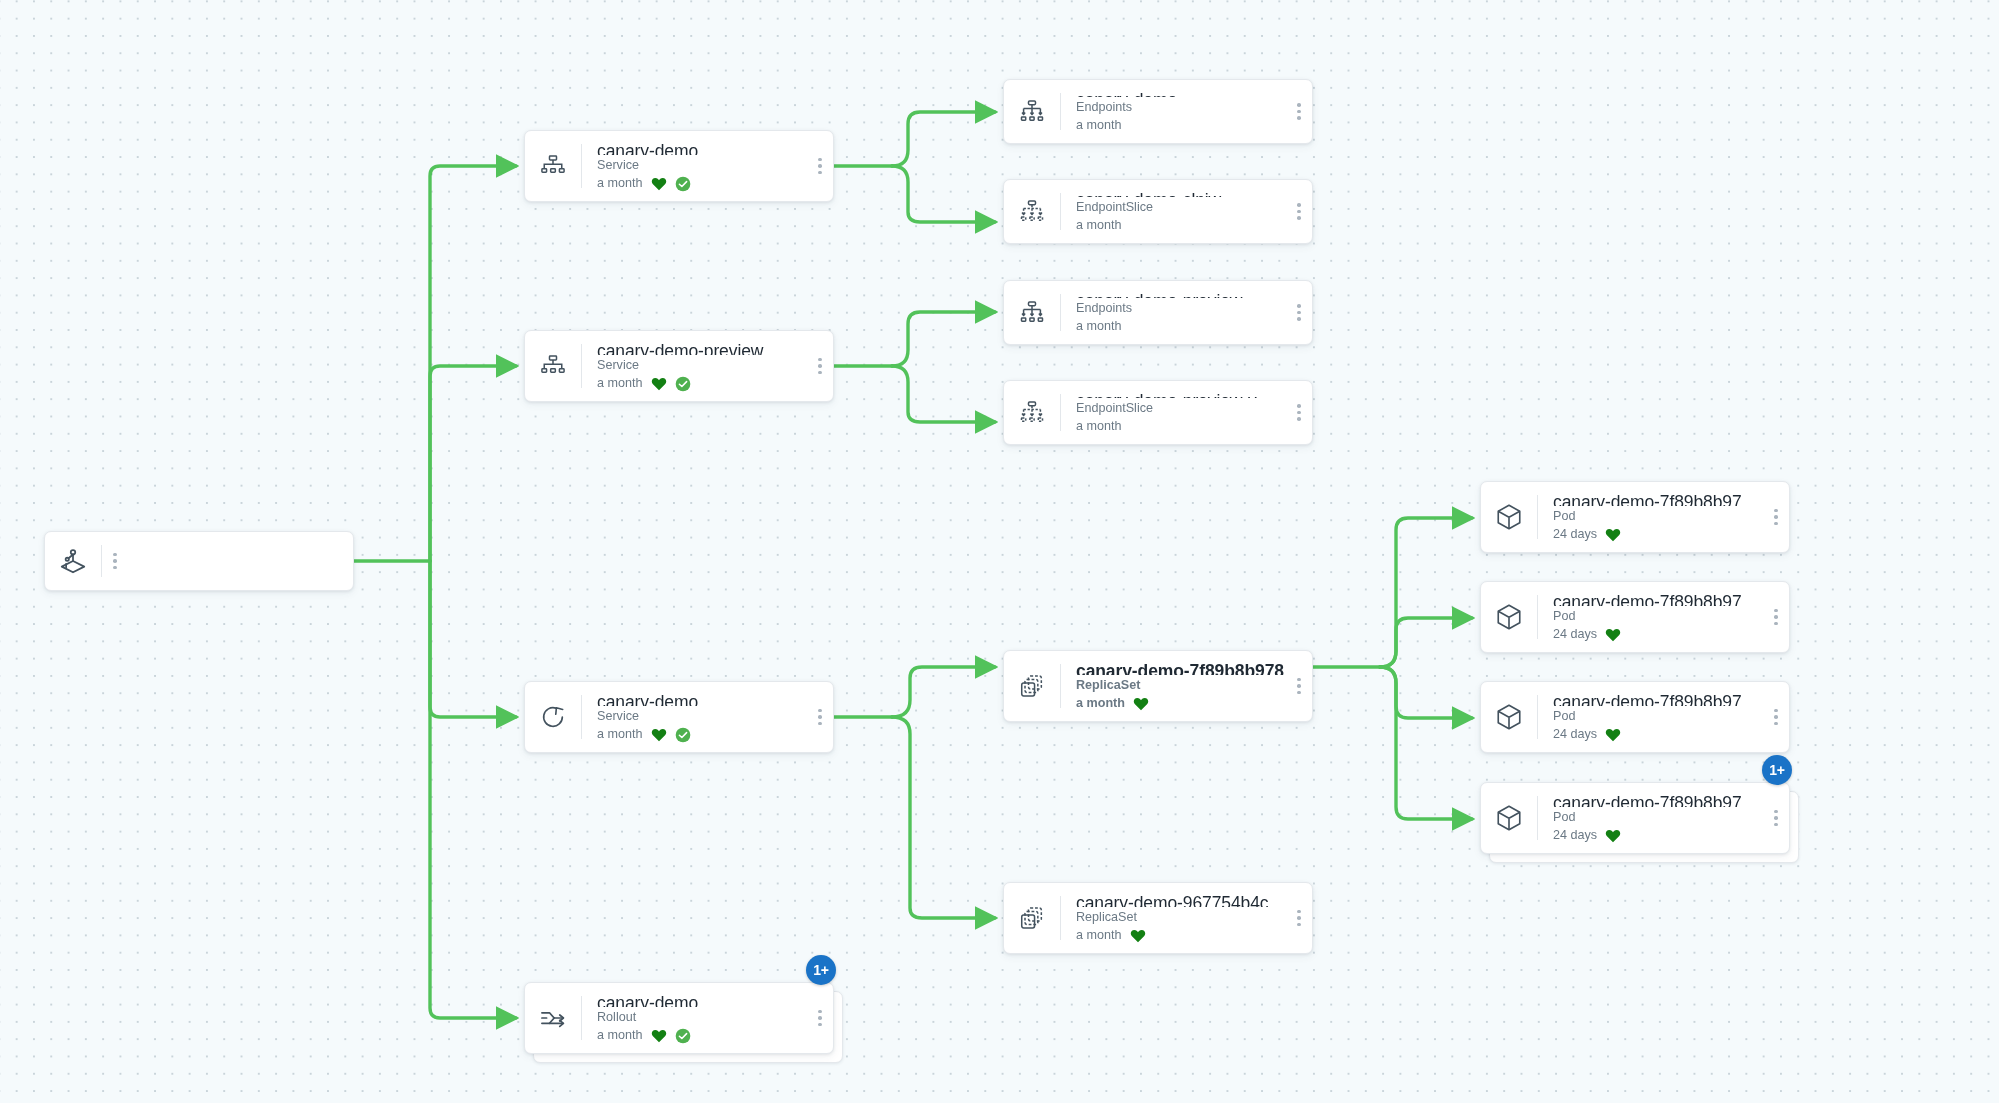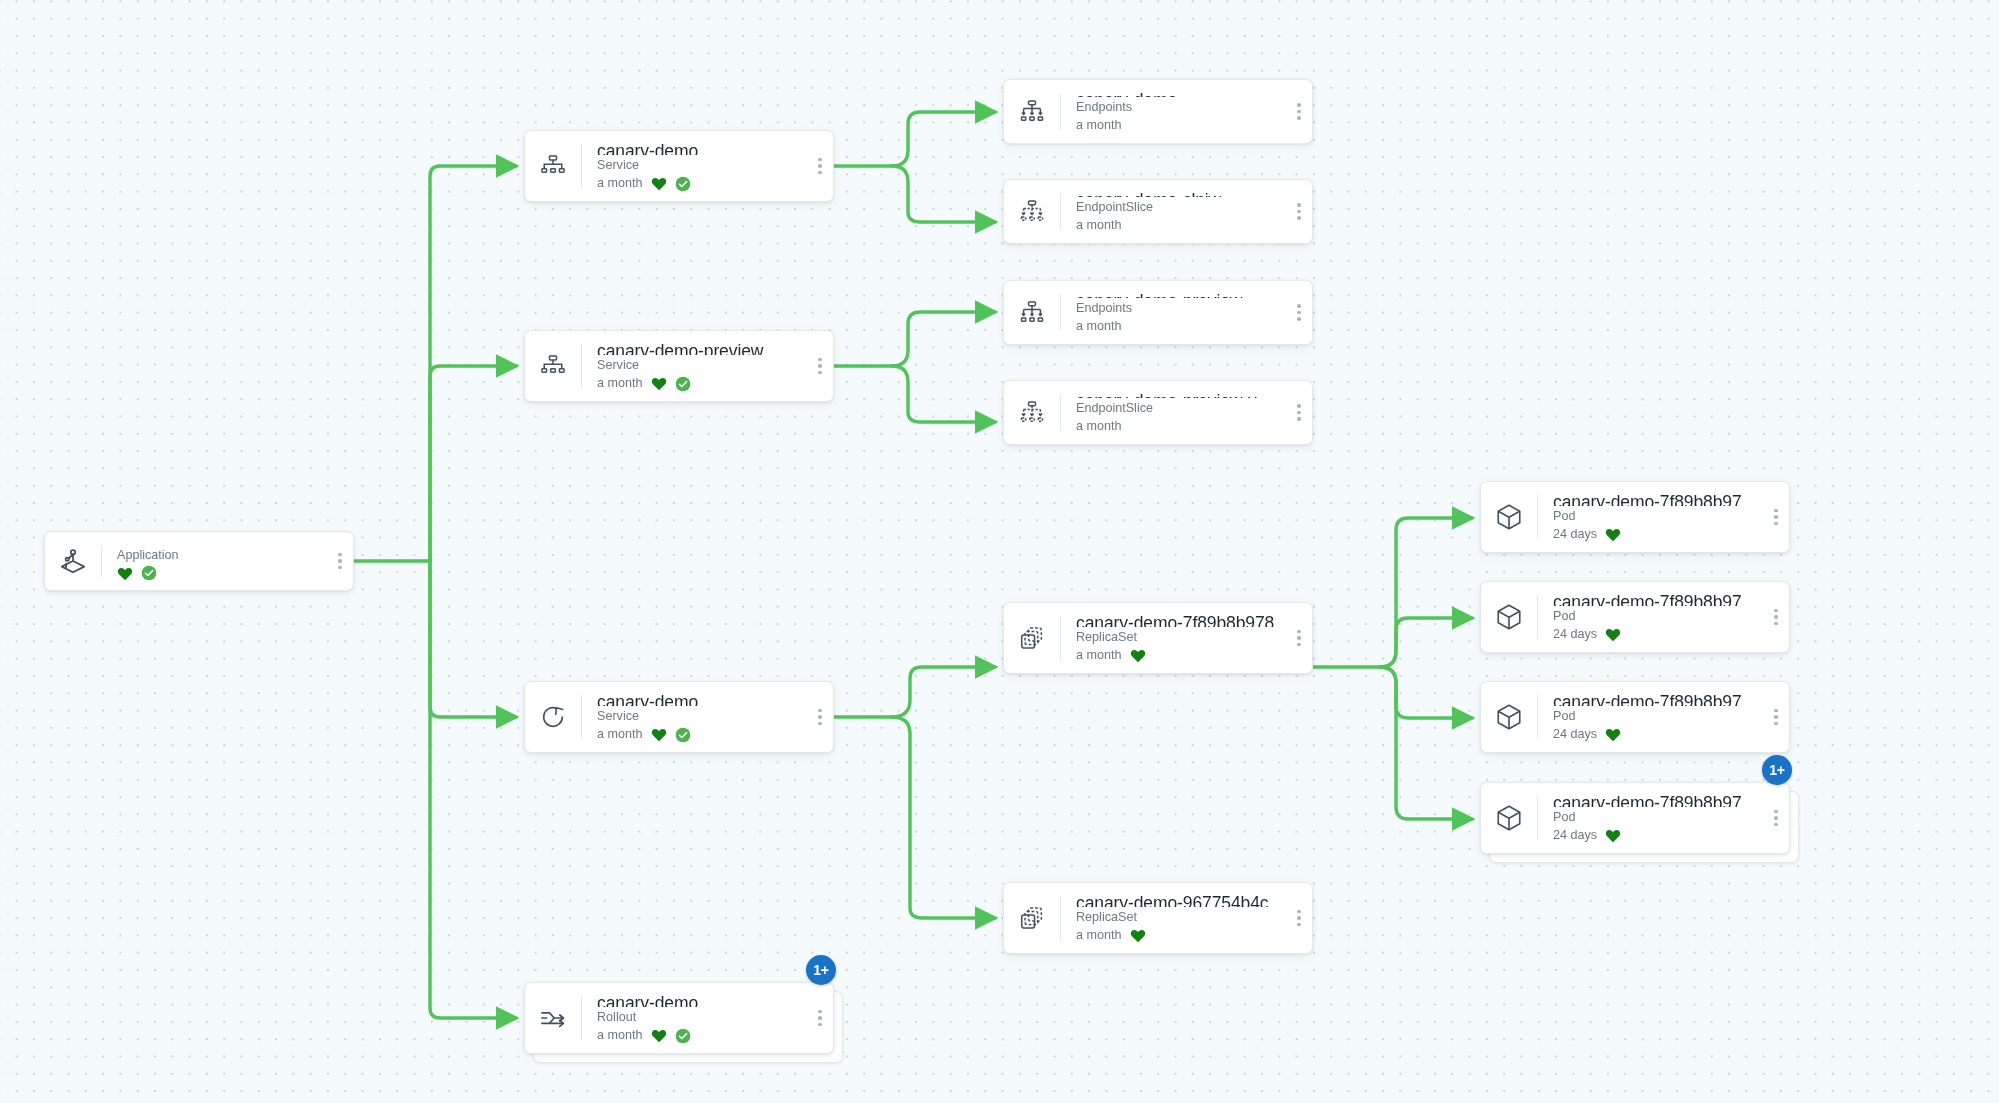--- a/index.html
+++ b/index.html
@@ -149,33 +149,20 @@
           <svg width="30" height="30" viewBox="0 0 24 24" fill="none" stroke="currentColor" stroke-width="1.4" stroke-linecap="round" stroke-linejoin="round">
             <path d="M3 16.5 L12 21 L21 16.5 L12 12 Z"></path>
             <path d="M12 12 L12 6.5"></path>
             <circle cx="12" cy="5" r="1.8"></circle>
             <path d="M12 6.8 L8.2 10"></path>
             <circle cx="7.4" cy="10.6" r="1.3"></circle>
             <path d="M6.5 17.2 L6.5 14.2"></path>
           </svg>
         </div>
         <div class="divider"></div>
-        <div class="body">
-          <div class="title">canary-demo</div>
-          <div class="kind">Application</div>
-          <div class="meta">
-            <svg class="heart" viewBox="0 0 24 22" aria-hidden="true">
-              <path d="M12 21.3 L2.6 11.8 C-0.4 8.6 1.5 2.8 6.5 2.8 C9.3 2.8 11.1 4.7 12 6.1 C12.9 4.7 14.7 2.8 17.5 2.8 C22.5 2.8 24.4 8.6 21.4 11.8 Z" fill="#138013"></path>
-            </svg>
-            <svg class="hcheck" viewBox="0 0 24 24" aria-hidden="true">
-              <circle cx="12" cy="12" r="11" fill="#4fb14f"></circle>
-              <path d="M6.6 12.4 L10.3 15.8 L17.4 8.4" fill="none" stroke="#ffffff" stroke-width="2.3" stroke-linecap="round" stroke-linejoin="round"></path>
-            </svg>
-          </div>
-        </div>
         <div class="kebab">
           <span class="dots">
             <i></i>
             <i></i>
             <i></i>
           </span>
         </div>
       </div>
       <div class="node" style="left: 524px; top: 130px; width: 310px; height: 72px;">
         <div class="icon-col">
@@ -410,21 +397,21 @@
           </div>
         </div>
         <div class="kebab">
           <span class="dots">
             <i></i>
             <i></i>
             <i></i>
           </span>
         </div>
       </div>
-      <div class="node" style="left: 1003px; top: 602px; width: 310px; height: 72px;">
+      <div class="node" style="left: 1003px; top: 650px; width: 310px; height: 72px; font-weight: bold;">
         <div class="icon-col">
           <svg width="28" height="28" viewBox="0 0 24 24" fill="none" stroke="currentColor" stroke-width="1.3">
             <rect x="9" y="3.5" width="11" height="11" rx="1.6" stroke-dasharray="2.4 1.6"></rect>
             <rect x="6" y="6.5" width="11" height="11" rx="1.6" stroke-dasharray="2.4 1.6"></rect>
             <rect x="3.2" y="9.5" width="11" height="11" rx="1.6"></rect>
           </svg>
         </div>
         <div class="divider"></div>
         <div class="body">
           <div class="title">canary-demo-7f89b8b978</div>

